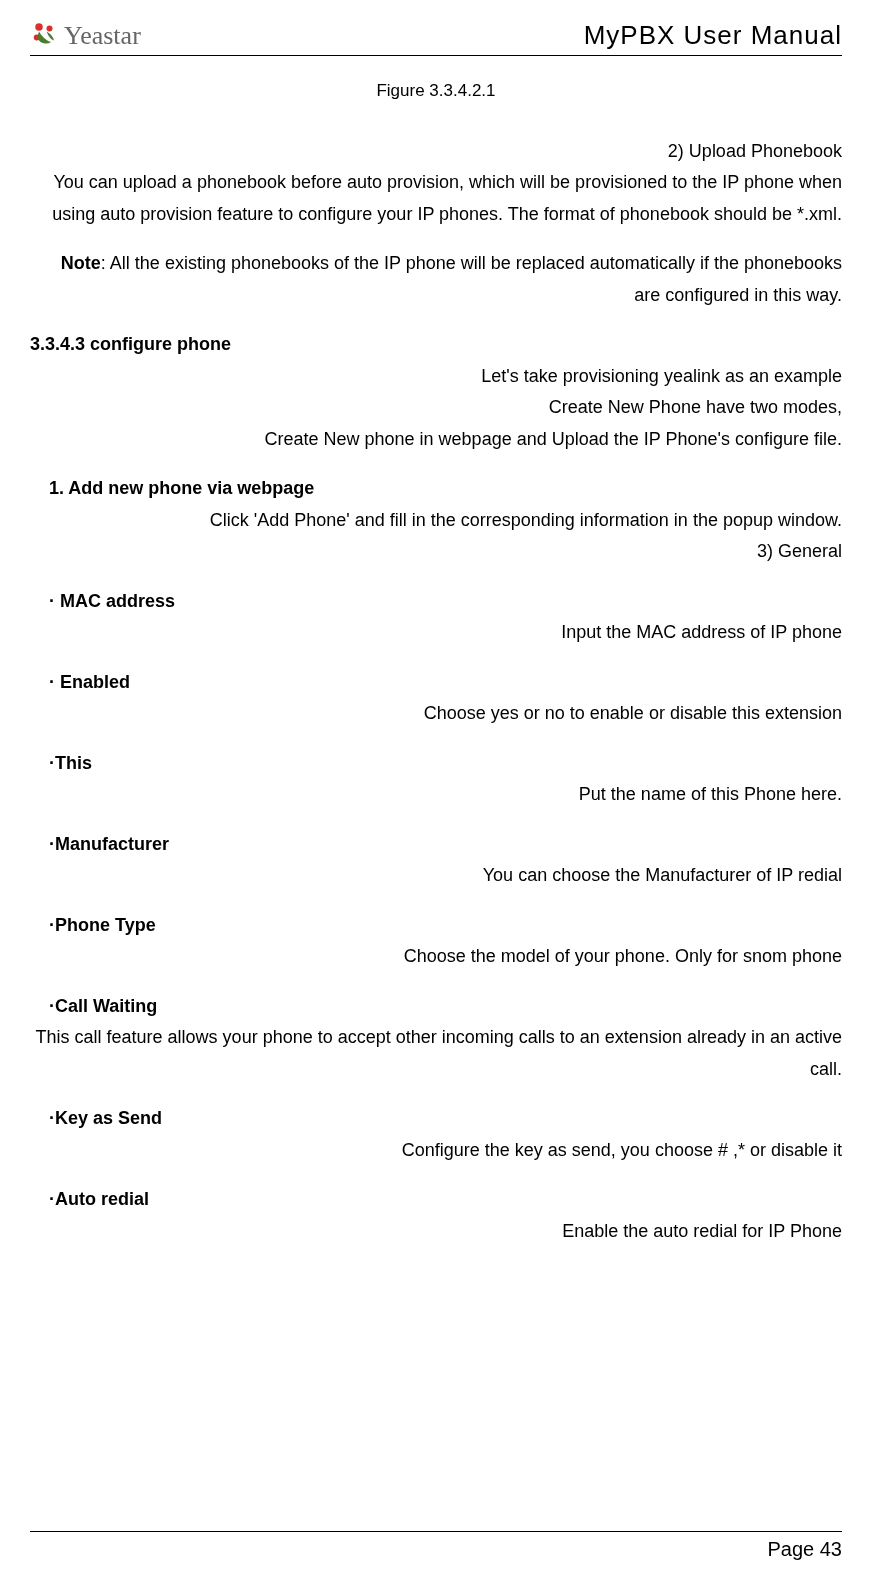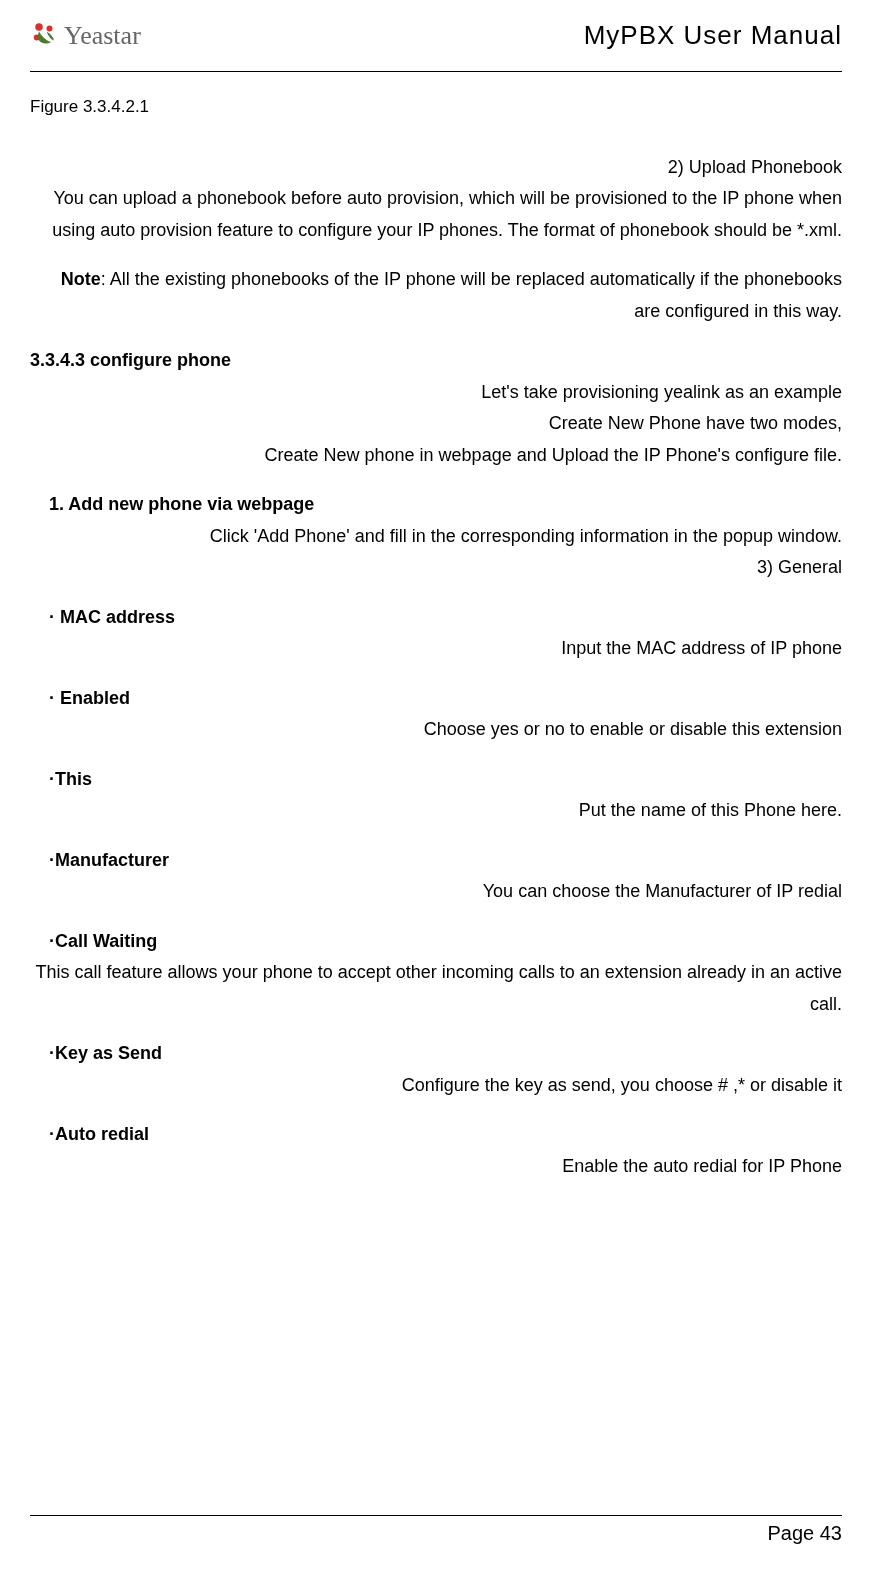--- a/index.html
+++ b/index.html
@@ -13,21 +13,21 @@
       width: 872px;
       min-height: 1581px;
       position: relative;
       padding: 20px 30px;
     }
     .header-row {
       display: flex;
       justify-content: space-between;
       align-items: center;
       border-bottom: 1.5px solid #000;
-      padding-bottom: 20px;
+      padding-bottom: 4px;
       margin-bottom: 20px;
     }
     .logo {
       display: flex;
       align-items: center;
       gap: 4px;
     }
     .logo-icon {
       width: 30px;
       height: 30px;
@@ -41,41 +41,42 @@
       font-size: 26px;
       letter-spacing: 1px;
       font-weight: normal;
     }
     .content {
       font-size: 18px;
       line-height: 1.75;
       color: #000;
     }
     .figure-caption {
+      text-align: center;
       font-size: 17px;
       margin-bottom: 30px;
     }
     .section {
       margin-bottom: 18px;
     }
     .para {
       margin-bottom: 0;
       text-align: right;
     }
     .bold {
       font-weight: bold;
       margin-left: 19px;
     }
     .heading-num {
       font-weight: bold;
       margin-top: 10px;
     }
     .footer {
       position: absolute;
-      bottom: 36px;
+      bottom: 20px;
       right: 30px;
       font-size: 20px;
       text-align: right;
       width: calc(100% - 60px);
     }
     .footer-line {
       border-top: 1.5px solid #000;
       margin-bottom: 6px;
       width: 100%;
     }
@@ -137,20 +138,24 @@
   <div class="section">
     <div class="bold">·This</div>
     <div class="para">Put the name of this Phone here.</div>
   </div>
 
   <div class="section">
     <div class="bold">·Manufacturer</div>
     <div class="para">You can choose the Manufacturer of IP redial</div>
   </div>
 
+  <div class="section">
+    <div class="bold">·Phone Type</div>
+    <div class="para">Choose the model of your phone. Only for snom phone</div>
+  </div>
 
   <div class="section">
     <div class="bold">·Call Waiting</div>
     <div class="para">This call feature allows your phone to accept other incoming calls to an extension already in an active call.</div>
   </div>
 
   <div class="section">
     <div class="bold">·Key as Send</div>
     <div class="para">Configure the key as send, you choose # ,* or disable it</div>
   </div>

